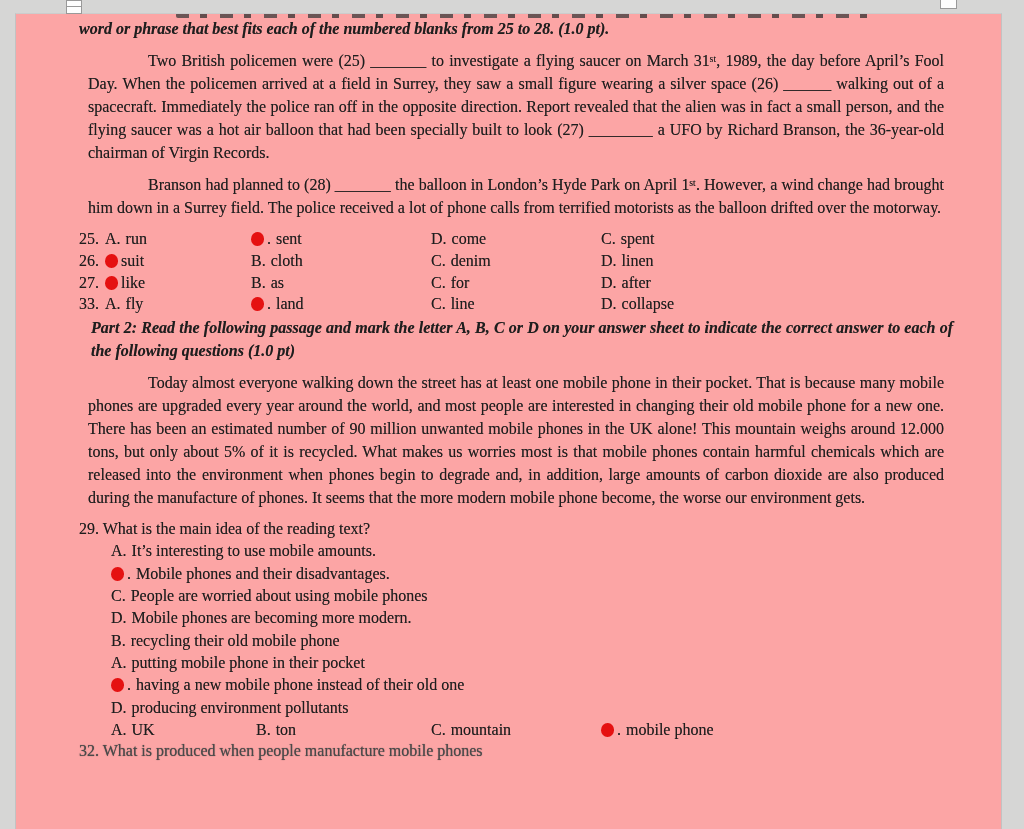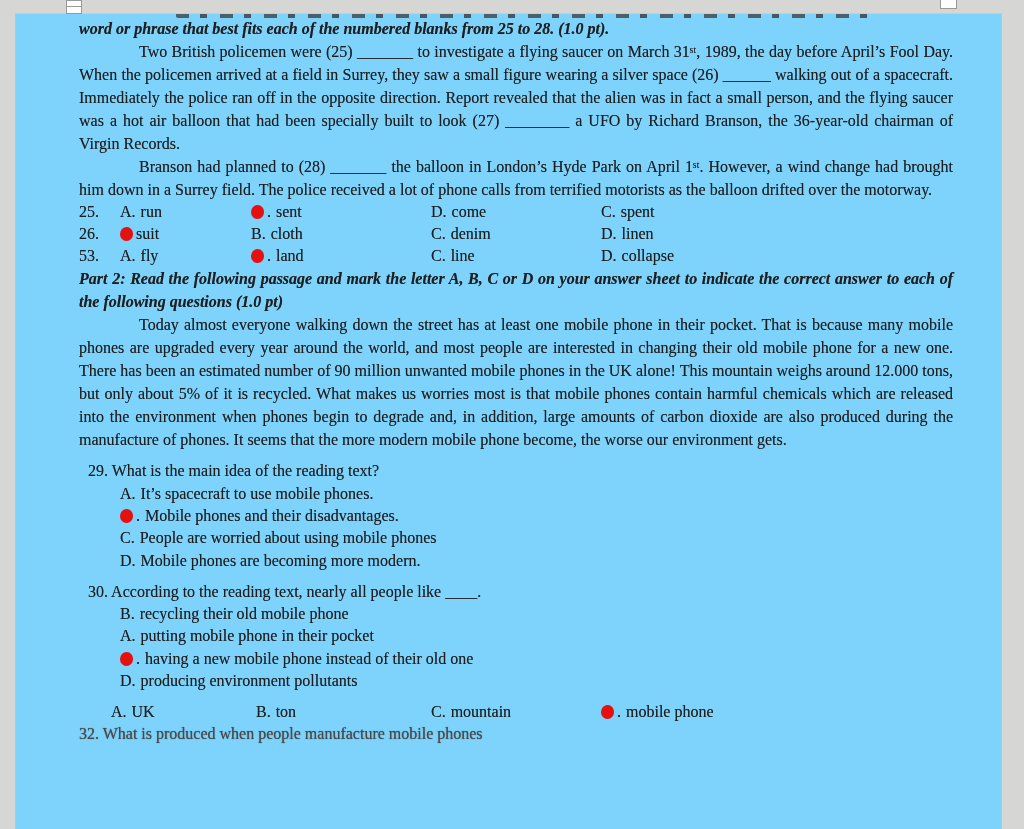--- a/index.html
+++ b/index.html
@@ -3,55 +3,55 @@
 <meta charset="utf-8">
 <style>
   html,body{margin:0;padding:0;}
   body{
     width:1024px;height:829px;overflow:hidden;position:relative;
     background:#d6d6d5;
     font-family:"Liberation Serif","DejaVu Serif",serif;
   }
   .paper{
     position:absolute;left:15px;top:13px;width:985px;height:816px;
-    background:#7dd3fc;border-left:1px solid #c2c2c2;border-right:1px solid #c2c2c2;
+    background:#fca5a5;border-left:1px solid #c2c2c2;border-right:1px solid #c2c2c2;
     border-top:1px solid #cccccc;overflow:hidden;
   }
   .content{
     position:relative;padding:3px 48px 0 63px;color:#1e1e1e;
     font-size:16px;line-height:23px;
     text-shadow:0 0 .6px rgba(30,30,30,.55);
   }
   
   .top-artifact{
     position:absolute;left:160px;top:-1px;width:700px;height:5px;
     background:repeating-linear-gradient(90deg,#3a3a3a 0 13px,transparent 13px 24px,#303030 24px 31px,transparent 31px 44px);
     opacity:.75;border-radius:2px;
   }
   
   .handle{position:absolute;background:#fdfdfd;border:1.5px solid #999;box-sizing:border-box;}
   .handle-left{left:66px;top:0;width:16px;height:14px;}
   .handle-left:after{content:"";position:absolute;left:0;right:0;top:5px;border-top:1.5px solid #999;}
   .handle-right{left:940px;top:0;width:17px;height:9px;border-top:none;}
   .bold-italic{font-weight:bold;font-style:italic;}
   .h-intro{margin:0;}
-  p.body-par{margin:0;text-align:justify;text-indent:60px;}
+  p.body-par{margin:9px;text-align:justify;text-indent:60px;}
   .b{font-weight:normal;}
   
   .mcq-row{display:grid;grid-template-columns:172px 180px 170px 1fr;line-height:21.8px;}
   .q31-row{display:grid;grid-template-columns:145px 175px 170px 1fr;line-height:21.5px;padding-left:32px;}
   .opt{white-space:nowrap;}
-  .qnum{margin-right:21px;}
+  .qnum{margin-right:6px;}
   .optlabel{margin-right:5px;}
   .dot{
     display:inline-block;width:13px;height:14px;background:#e51111;
     border-radius:52% 48% 50% 50%;vertical-align:-2px;margin-right:3px;
   }
-  .part2-heading{margin:1px 0 0 0;text-align:justify;font-style:italic;}
-  .vopts{margin:9px;}
+  .part2-heading{margin:1px 0 0 12px;text-align:justify;font-style:italic;}
+  .vopts{margin:0;}
   .vopt{padding-left:32px;line-height:22.3px;}
   .qtitle{line-height:22.3px;}
   .clipped-line{
     line-height:22px;color:#4a4a4a;filter:blur(.7px);
     text-shadow:0 0 1px rgba(60,60,60,.8);
   }
 </style>
 </head>
 <body>
 
@@ -71,42 +71,47 @@
       <span class="opt"><span class="optlabel">C.</span><span>spent</span></span>
     </div>
 
     <div class="mcq-row">
       <span class="opt"><span class="qnum">26.</span><span class="dot"></span><span>suit</span></span>
       <span class="opt"><span class="optlabel">B.</span><span>cloth</span></span>
       <span class="opt"><span class="optlabel">C.</span><span>denim</span></span>
       <span class="opt"><span class="optlabel">D.</span><span>linen</span></span>
     </div>
 
+    <div class="mcq-row">
+      <span class="opt"><span class="qnum">27.</span><span class="dot"></span><span>like</span></span>
+      <span class="opt"><span class="optlabel">B.</span><span>as</span></span>
+      <span class="opt"><span class="optlabel">C.</span><span>for</span></span>
+      <span class="opt"><span class="optlabel">D.</span><span>after</span></span>
+    </div>
 
     <div class="mcq-row">
-      <span class="opt"><span class="qnum">53.</span><span class="optlabel">A.</span><span>fly</span></span>
+      <span class="opt"><span class="qnum">33.</span><span class="optlabel">A.</span><span>fly</span></span>
       <span class="opt"><span class="dot"></span><span class="optlabel">.</span><span>land</span></span>
       <span class="opt"><span class="optlabel">C.</span><span>line</span></span>
       <span class="opt"><span class="optlabel">D.</span><span>collapse</span></span>
     </div>
 
     <p class="part2-heading bold-italic">Part 2: Read the following passage and mark the letter  A, B, C or D on your answer sheet to indicate the correct answer to each of the following questions (1.0 pt)</p>
 
     <p class="body-par"><span>Today almost everyone walking down the street has at least one mobile phone in their pocket. That is because many mobile phones are upgraded every year around the world, and most people are interested in changing their old mobile phone for a new one. There has been an estimated number of 90 million unwanted mobile phones in the UK alone! This mountain weighs around 12.000 tons, but only about 5% of </span><span class="b">it</span><span> is recycled. What makes us worries most is that mobile phones contain harmful chemicals which are released into the environment  when phones begin to degrade and, in addition, large amounts of carbon dioxide are also produced during the manufacture of phones. It seems that the more modern mobile phone become, the worse our environment gets.</span></p>
 
     <div class="vopts">
       <div class="qtitle">29. What is the main idea of the reading text?</div>
-      <div class="vopt"><span class="optlabel">A.</span><span>It’s spacecraft to use mobile phones.</span></div>
+      <div class="vopt"><span class="optlabel">A.</span><span>It’s interesting to use mobile amounts.</span></div>
       <div class="vopt"><span class="dot"></span><span class="optlabel">.</span><span>Mobile phones and their disadvantages.</span></div>
       <div class="vopt"><span class="optlabel">C.</span><span>People are worried about using mobile phones</span></div>
       <div class="vopt"><span class="optlabel">D.</span><span>Mobile phones are becoming more modern.</span></div>
     </div>
 
     <div class="vopts">
-      <div class="qtitle">30. According to the reading text, nearly all people like ____.</div>
       <div class="vopt"><span class="optlabel">B.</span><span>recycling their old mobile phone</span></div>
       <div class="vopt"><span class="optlabel">A.</span><span>putting mobile phone in their pocket</span></div>
       <div class="vopt"><span class="dot"></span><span class="optlabel">.</span><span>having a new mobile phone instead of their old one</span></div>
       <div class="vopt"><span class="optlabel">D.</span><span>producing environment pollutants</span></div>
     </div>
 
     <div>
       <div class="q31-row">
         <span class="opt"><span class="optlabel">A.</span><span>UK</span></span>
         <span class="opt"><span class="optlabel">B.</span><span>ton</span></span>

